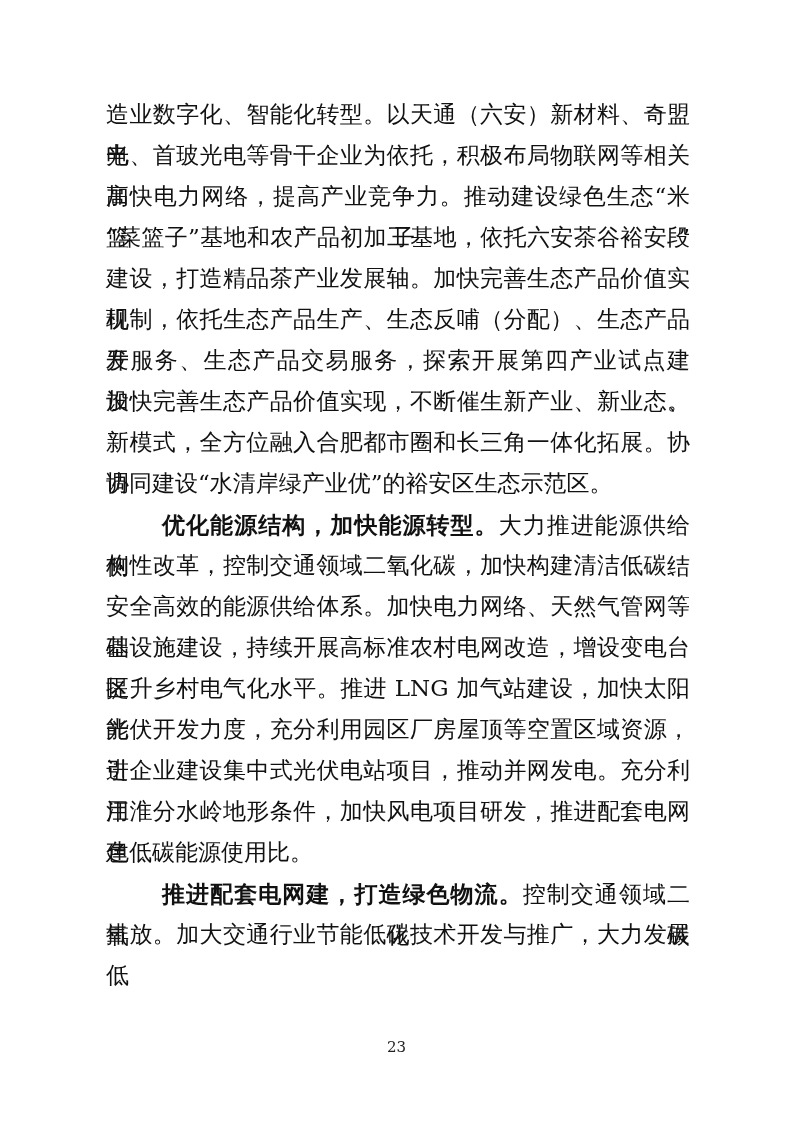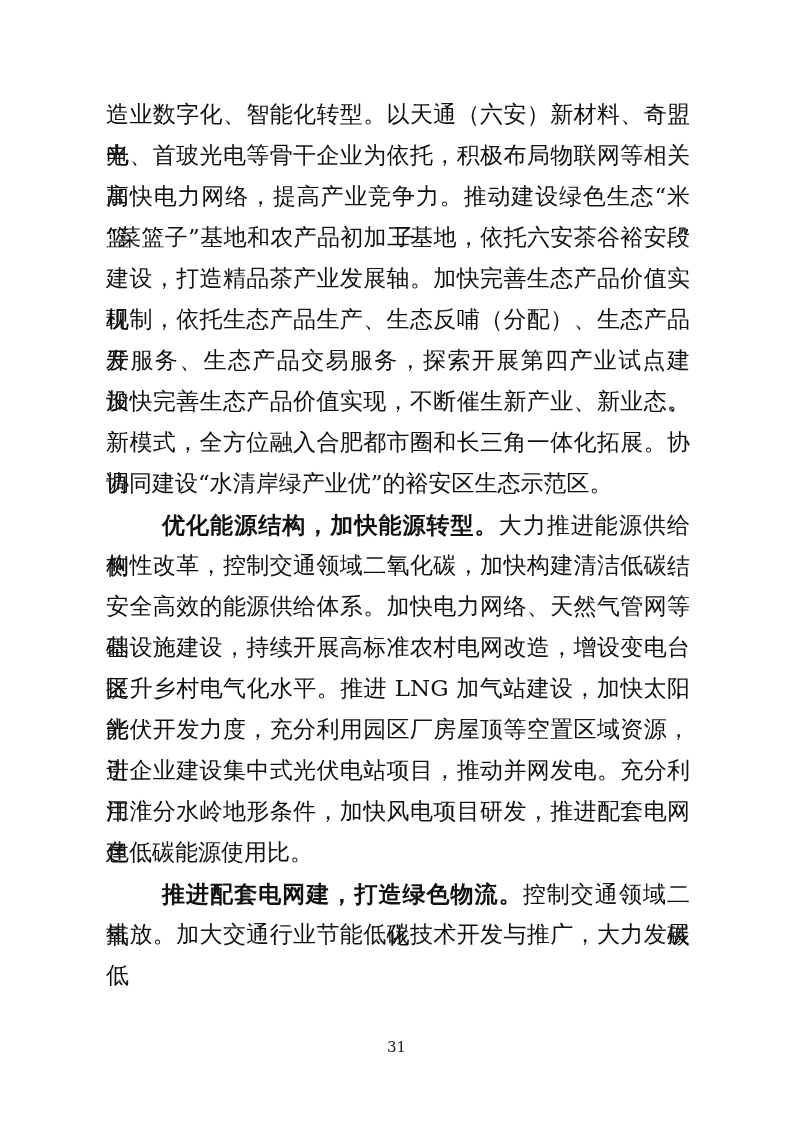--- a/index.html
+++ b/index.html
@@ -77,14 +77,14 @@
       <div class="text-line justify"><span>安全高效的能源供给体系。加快电力网络、天然气管网等基</span></div>
       <div class="text-line justify"><span>础设施建设，持续开展高标准农村电网改造，增设变电台区，</span></div>
       <div class="text-line justify"><span>提升乡村电气化水平。推进 LNG 加气站建设，加快太阳能</span></div>
       <div class="text-line justify"><span>光伏开发力度，充分利用园区厂房屋顶等空置区域资源，引</span></div>
       <div class="text-line justify"><span>进企业建设集中式光伏电站项目，推动并网发电。充分利用</span></div>
       <div class="text-line justify"><span>江淮分水岭地形条件，加快风电项目研发，推进配套电网建</span></div>
       <div class="text-line no-justify"><span>色低碳能源使用比。</span></div>
       <div class="text-line indent justify"><span class="lead-bold">推进配套电网建，打造绿色物流。</span><span>控制交通领域二氧化碳</span></div>
       <div class="text-line justify"><span>排放。加大交通行业节能低碳技术开发与推广，大力发展低</span></div>
     </div>
-  <div class="page-number">31</div>
+  <div class="page-number">23</div>
 </div>
 
 </body></html>

